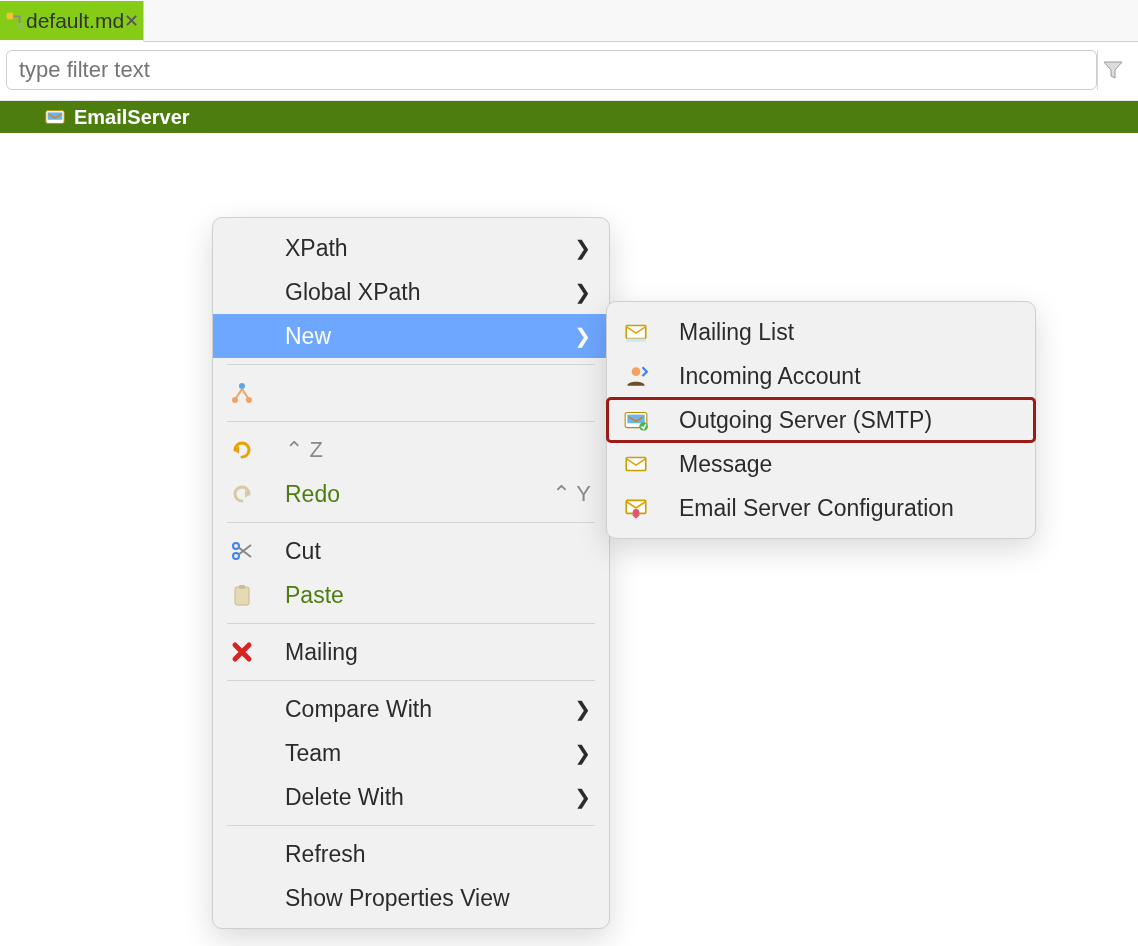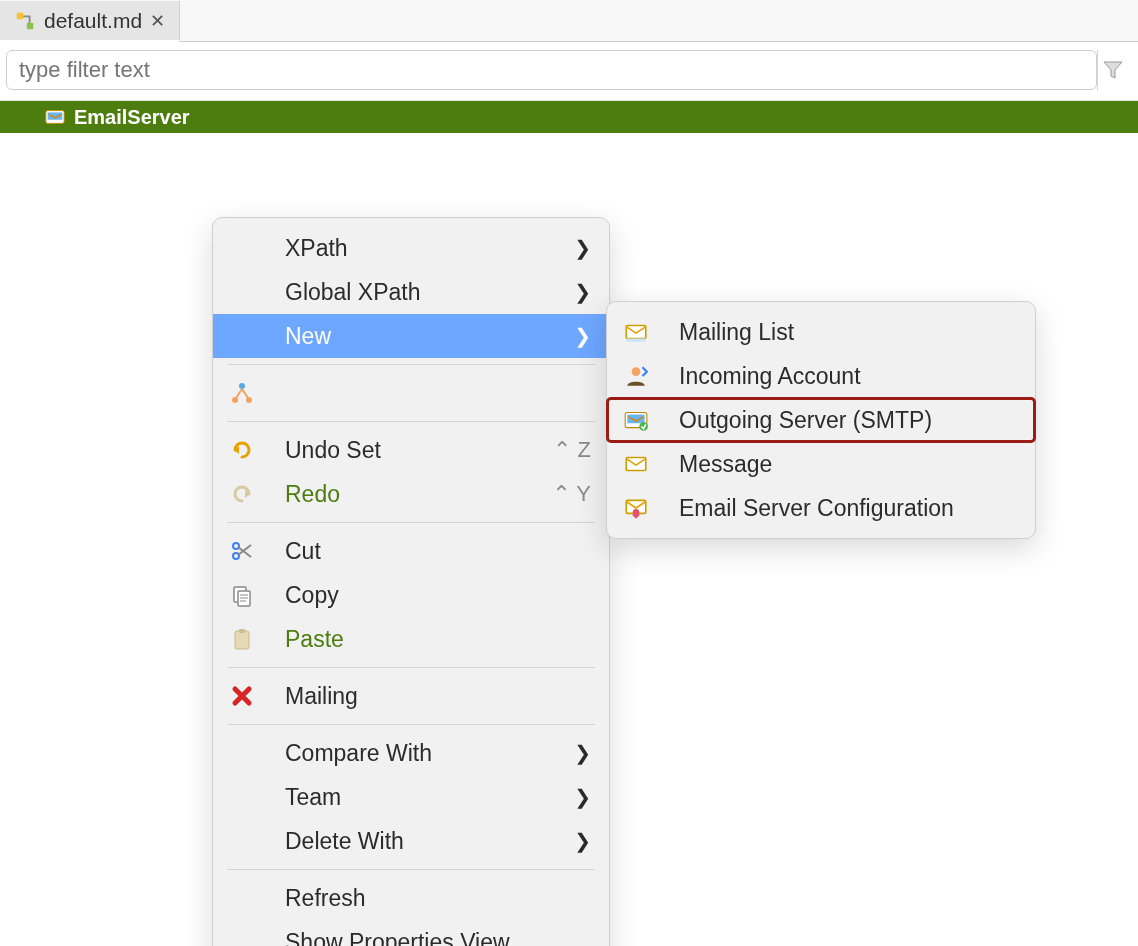--- a/index.html
+++ b/index.html
@@ -17,23 +17,22 @@
   .tabbar {
     height: 42px;
     display: flex;
     align-items: stretch;
     border-bottom: 1px solid #cfcfcf;
     background: #f8f8f8;
   }
   .tab {
     display: flex;
     align-items: center;
-    gap: 8px;
-    padding: 0 14px;
-    background: #e5e5e5;
+    padding: 0 4px;
+    background: #84cc16;
     border-right: 1px solid #cfcfcf;
     border-bottom: 2px solid #fff;
     position: relative;
     top: 1px;
   }
   .tab .filename { font-size: 21px; color: #333; }
   .tab .close { font-size: 18px; color: #555; }
 
   
   .filter-row {
@@ -208,21 +207,20 @@
 
     <div class="menu-sep"></div>
 
     <div class="menu-item">
       <span class="mi-icon">
         <svg width="24" height="24" viewBox="0 0 24 24">
           <path d="M5 12 A7 7 0 1 1 12 19" fill="none" stroke="#e8a100" stroke-width="3" stroke-linecap="round"></path>
           <path d="M9 8 L4 12 L9 16 Z" fill="#e8a100"></path>
         </svg>
       </span>
-      <span class="mi-label">Undo Set</span>
       <span class="mi-short">⌃ Z</span>
     </div>
 
     <div class="menu-item disabled">
       <span class="mi-icon">
         <svg width="24" height="24" viewBox="0 0 24 24">
           <path d="M19 12 A7 7 0 1 0 12 19" fill="none" stroke="#d7c9a4" stroke-width="3" stroke-linecap="round"></path>
           <path d="M15 8 L20 12 L15 16 Z" fill="#d7c9a4"></path>
         </svg>
       </span>
@@ -236,30 +234,20 @@
       <span class="mi-icon">
         <svg width="24" height="24" viewBox="0 0 24 24">
           <circle cx="6" cy="7" r="3" fill="none" stroke="#3b82f6" stroke-width="2"></circle>
           <circle cx="6" cy="17" r="3" fill="none" stroke="#3b82f6" stroke-width="2"></circle>
           <path d="M8 8 L21 18 M8 16 L21 6" stroke="#888" stroke-width="2"></path>
         </svg>
       </span>
       <span class="mi-label">Cut</span>
     </div>
 
-    <div class="menu-item">
-      <span class="mi-icon">
-        <svg width="24" height="24" viewBox="0 0 24 24">
-          <rect x="4" y="4" width="12" height="15" rx="1" fill="#fff" stroke="#888" stroke-width="1.5"></rect>
-          <rect x="8" y="8" width="12" height="15" rx="1" fill="#fff" stroke="#888" stroke-width="1.5"></rect>
-          <path d="M10 12 H18 M10 15 H18 M10 18 H16" stroke="#888" stroke-width="1"></path>
-        </svg>
-      </span>
-      <span class="mi-label">Copy</span>
-    </div>
 
     <div class="menu-item disabled">
       <span class="mi-icon">
         <svg width="24" height="24" viewBox="0 0 24 24">
           <rect x="5" y="4" width="14" height="18" rx="2" fill="#e8d9b5" stroke="#c9b88a" stroke-width="1"></rect>
           <rect x="9" y="2" width="6" height="4" rx="1" fill="#cbbd9a"></rect>
         </svg>
       </span>
       <span class="mi-label">Paste</span>
     </div>

